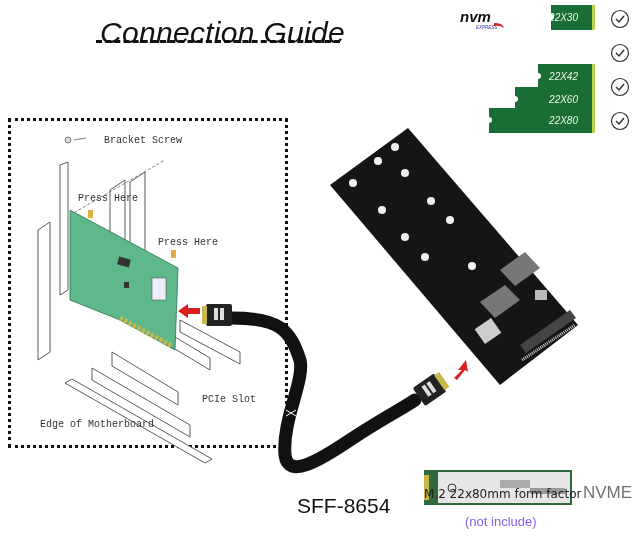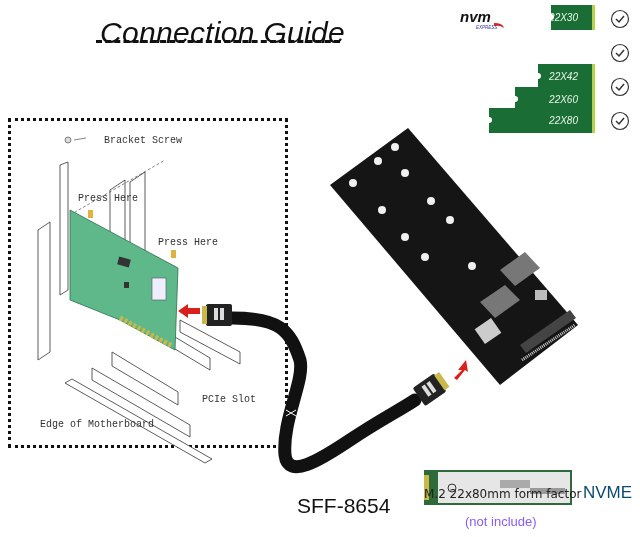--- a/index.html
+++ b/index.html
@@ -10,21 +10,21 @@
   
   .nvm-logo { left:458px; top:8px; }
   .size-bar { position:absolute; height:25px; background:#1a6e35; color:#e8f4e8; font-style:italic; font-size:10px; display:flex; align-items:center; justify-content:flex-end; padding-right:14px; box-sizing:border-box; border-right:3px solid #b5d34a; }
   .size-bar::before { content:""; position:absolute; left:-3px; top:9px; width:6px; height:6px; border-radius:50%; background:#fff; }
   .check { position:absolute; width:20px; height:20px; }
   
   #install-box { left:8px; top:118px; width:280px; height:330px; border:3px dotted #111; box-sizing:border-box; }
   .diag-label { position:absolute; font-size:10px; color:#333; font-family:Liberation Mono, monospace; white-space:nowrap; }
   #sff-label { left:276px; top:494px; font-size:21px; color:#111;margin-left:21px; }
   #m2-label { left:424px; top:441px; font-size:12px; color:#222; font-family:"DejaVu Sans", sans-serif;margin-top:46px; }
-  #nvme-label { left:583px; top:483px; font-size:17px; color:#0c4a6e; }
+  #nvme-label { left:583px; top:483px; font-size:17px; color:#737373; }
   #notinc-label { left:465px; top:514px; font-size:13px; color:#8b5cf6; }
 </style>
 </head>
 <body>
 
 <div id="title" class="abs">Connection Guide</div>
 <div id="title-underline" class="abs"></div>
 
 <div class="abs nvm-logo">
   <svg width="50" height="24" viewBox="0 0 50 24">

